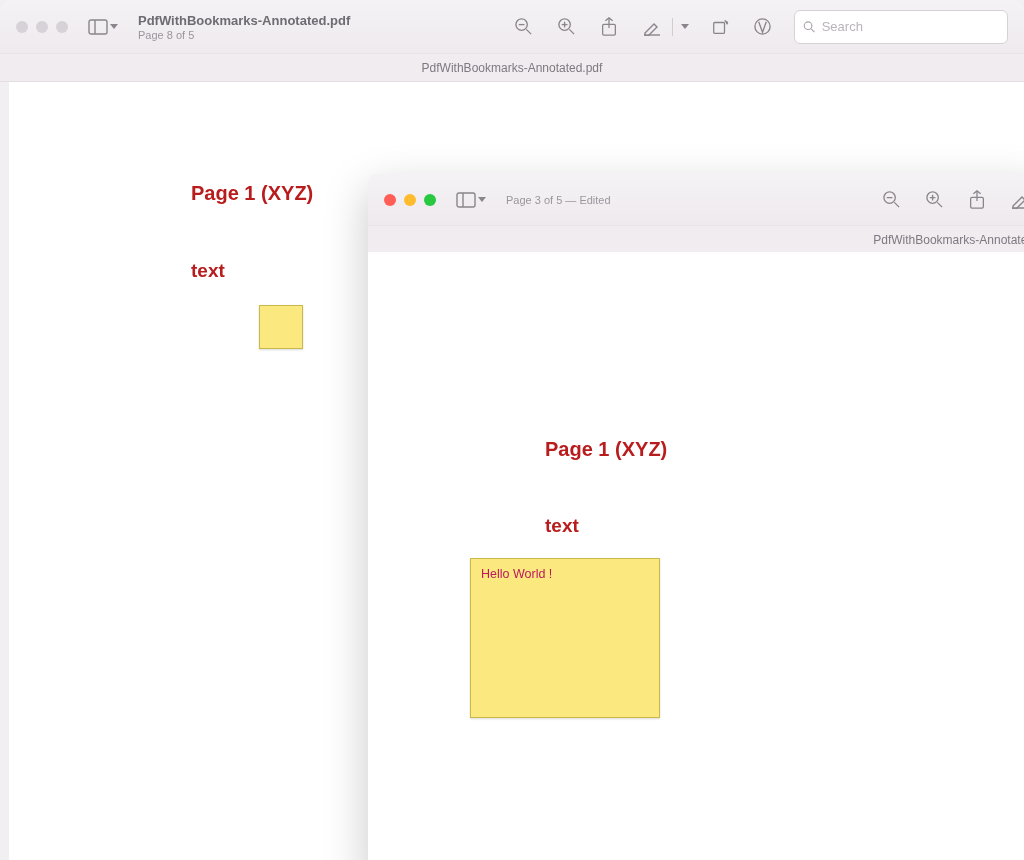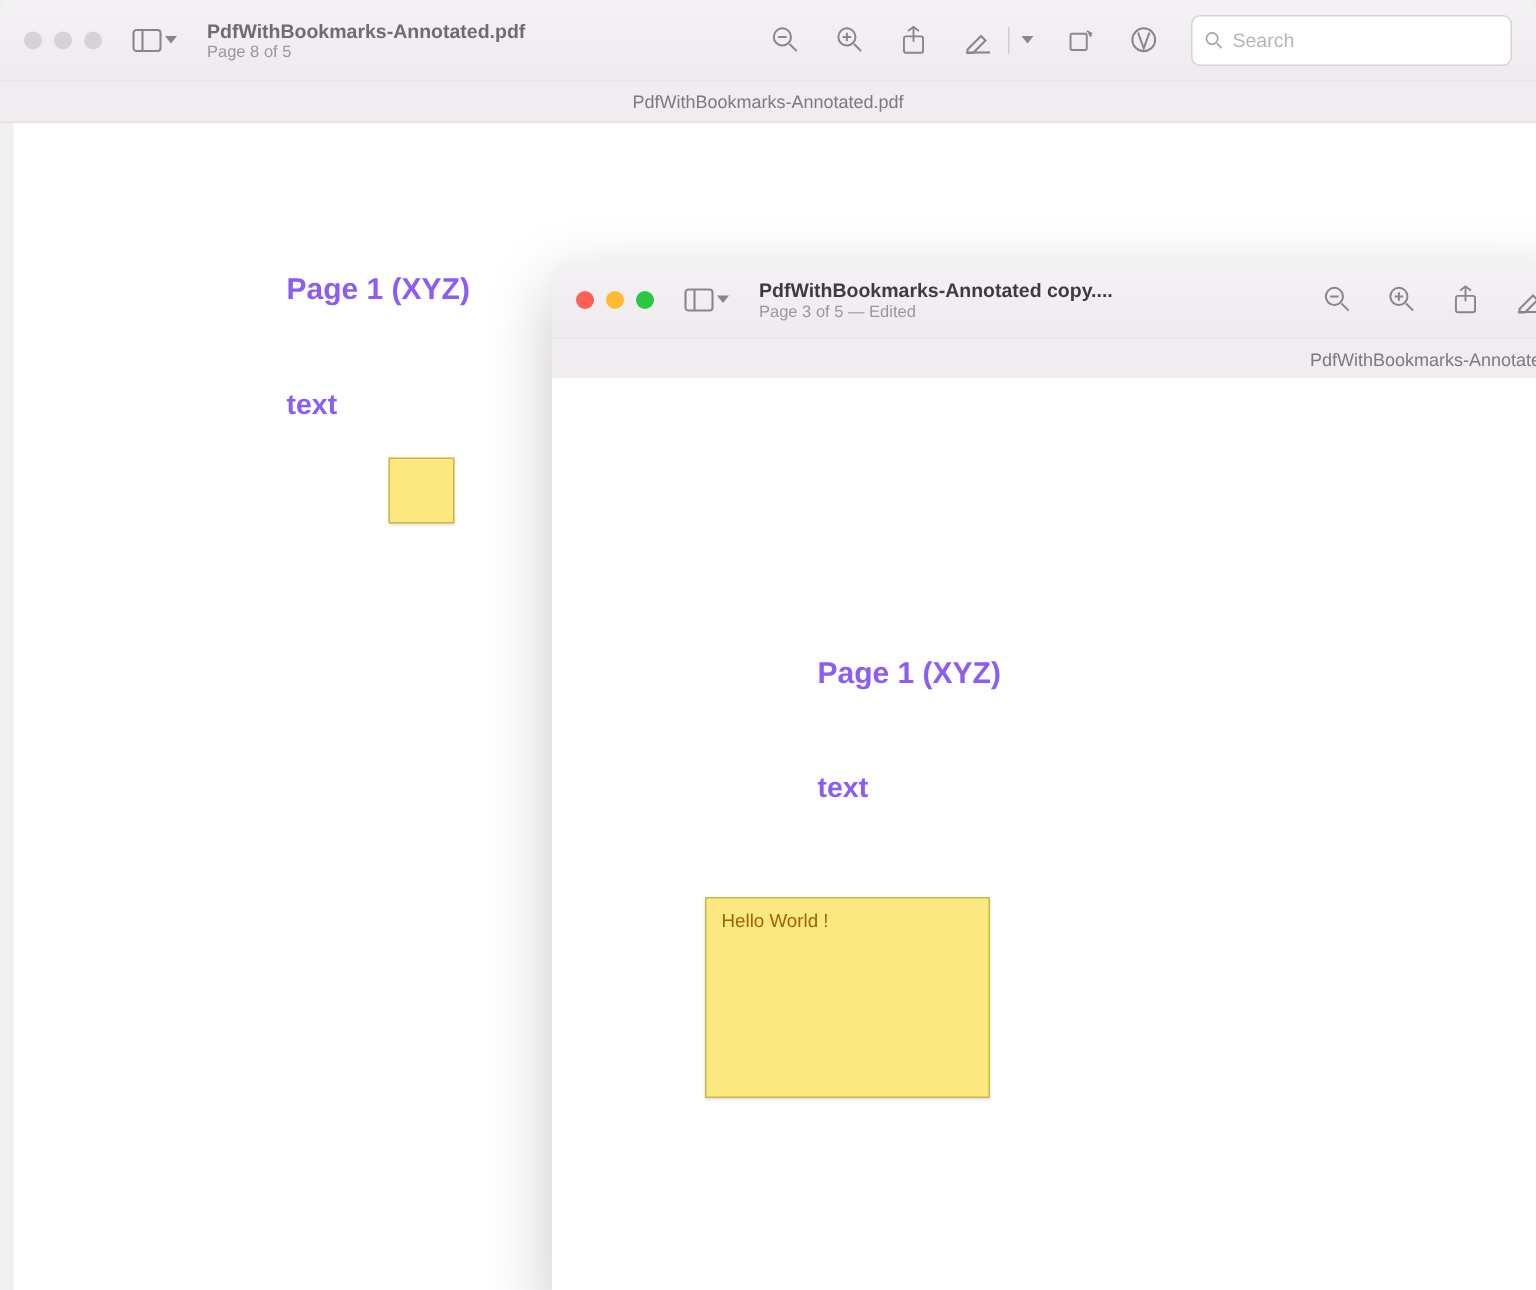--- a/index.html
+++ b/index.html
@@ -149,32 +149,32 @@
       border-left: 9px solid #f1eff1;
     }
 
     .page-body { position: relative; width: 100%; height: 100%; }
 
     .heading1 {
       position: absolute;
       font-family: Arial, sans-serif;
       font-weight: 700;
       font-size: 20px;
-      color: #8b5cf6;
+      color: #b91c1c;
     }
 
     .sticky {
       position: absolute;
       background: #fbe87e;
       border: 1px solid #c8b94a;
       box-shadow: 0 1px 2px rgba(0,0,0,0.15);
     }
 
     .s1 { left: 250px; top: 223px; width: 44px; height: 44px; }
-    .s2 { left: 102px; top: 306px; width: 190px; height: 134px; padding: 8px 10px; font-size: 12.5px; color: #a16207; margin-top: 40px; }
+    .s2 { left: 102px; top: 306px; width: 190px; height: 160px; padding: 8px 10px; font-size: 12.5px; color: #be185d; }
 
     
     .w1-h1 { left: 182px; top: 100px; }
     .w1-h2 { left: 182px; top: 178px; font-size: 19px; }
 
     
     .w2-h1 { left: 177px; top: 186px; }
     .w2-h2 { left: 177px; top: 263px; font-size: 19px; }
 
     .window2 .content { top: 78px; }
@@ -288,21 +288,20 @@
       <div class="tl tl-max"></div>
     </div>
     <div class="sidebar-toggle tool-icon">
       <svg width="20" height="16" viewBox="0 0 20 16" fill="none" stroke="currentColor" stroke-width="1.4">
         <rect x="1" y="1" width="18" height="14" rx="2"></rect>
           <line x1="7" y1="1" x2="7" y2="15"></line>
       </svg>
       <span class="chevron-down"></span>
     </div>
     <div class="title-block">
-      <div class="title-text" style="color:#3e3b40;">PdfWithBookmarks-Annotated copy....</div>
       <div class="sub-text">Page 3 of 5 — Edited</div>
     </div>
     <div class="spacer"></div>
     <div class="icon-group">
       <div class="tool-icon">
         <svg width="19" height="19" viewBox="0 0 20 20" fill="none" stroke="currentColor" stroke-width="1.4">
             <circle cx="8" cy="8" r="6"></circle>
             <line x1="13" y1="13" x2="18" y2="18"></line>
             <line x1="5" y1="8" x2="11" y2="8"></line>
           </svg>

